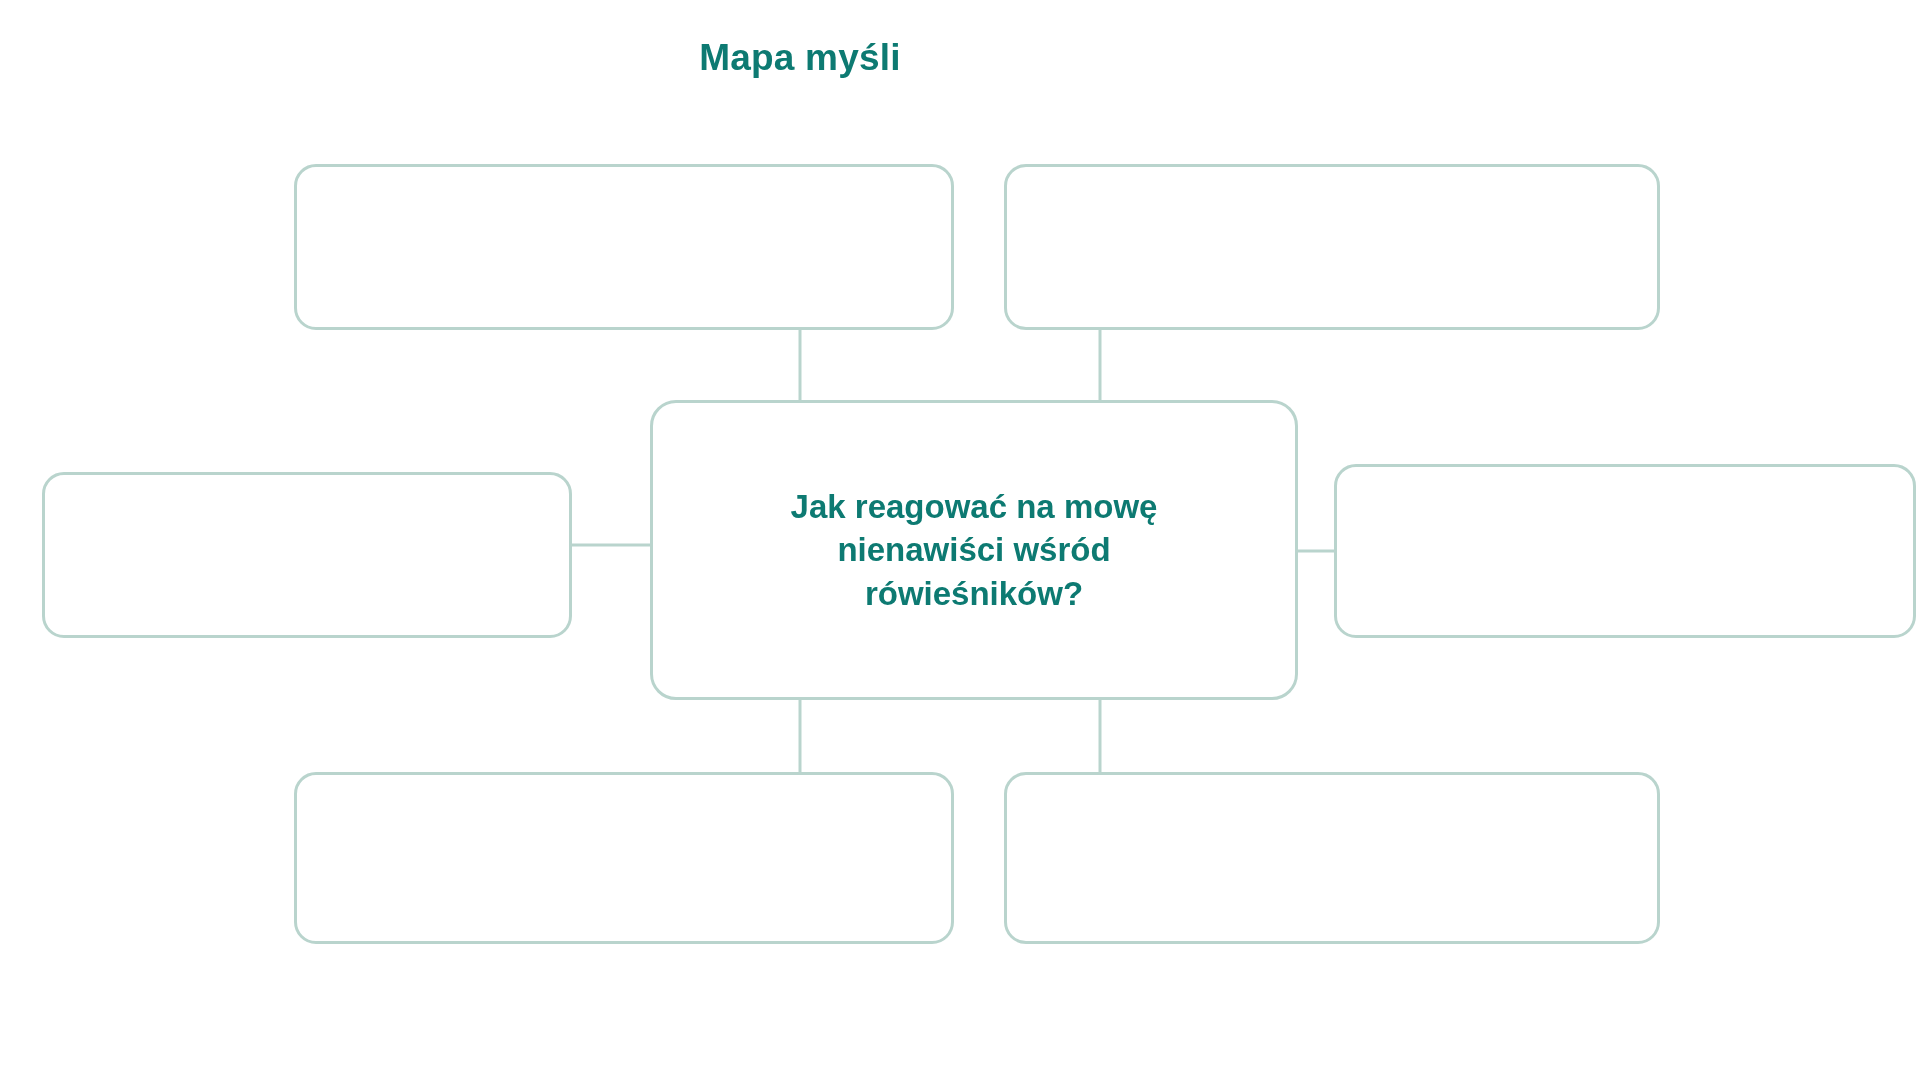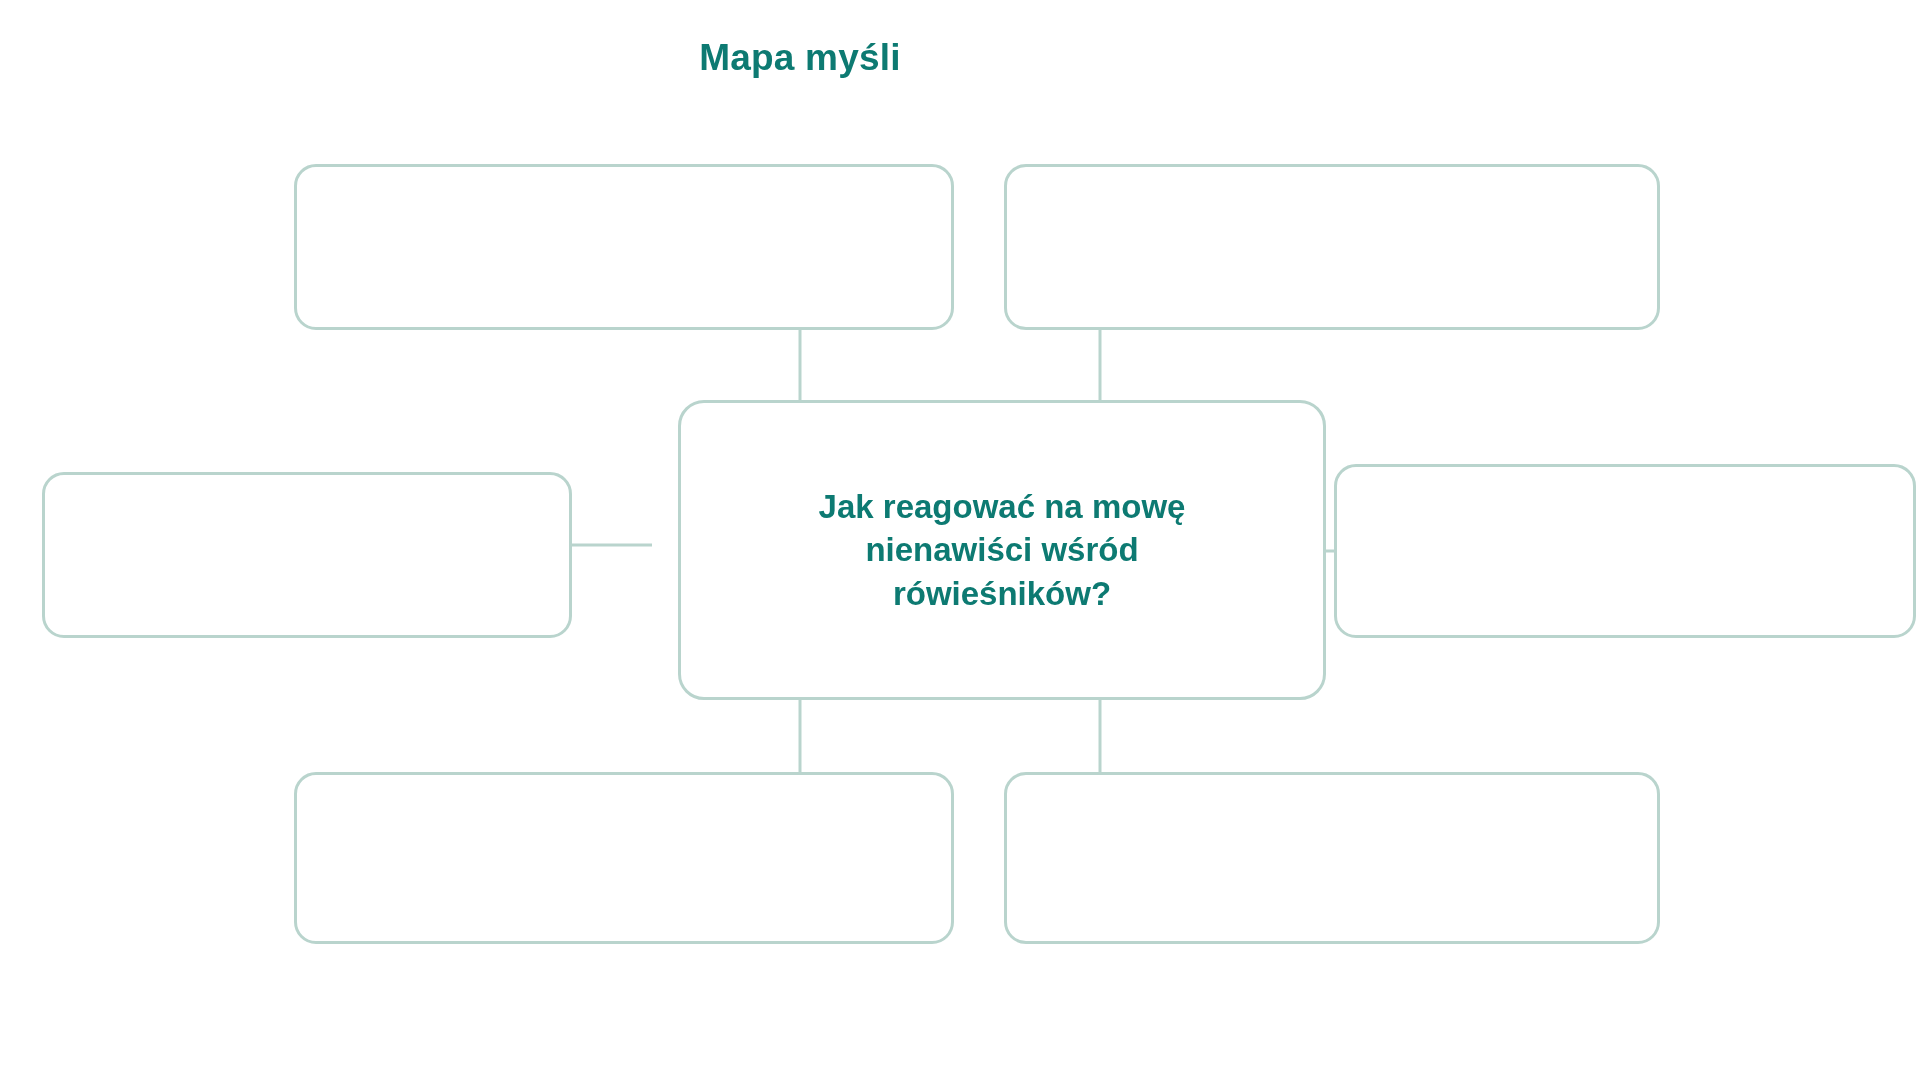--- a/index.html
+++ b/index.html
@@ -61,21 +61,20 @@
     border-width: 3px;
   }
 
   .node.central {
     border-width: 3px;
     border-radius: 26px;
     display: flex;
     align-items: center;
     justify-content: center;
     padding: 0 34px;
-    margin-left: 28px;
   }
 
   .central-text {
     font-size: 33px;
     font-weight: bold;
     color: #0d7a72;
     text-align: center;
     line-height: 1.32;
     white-space: pre-line;
   }

